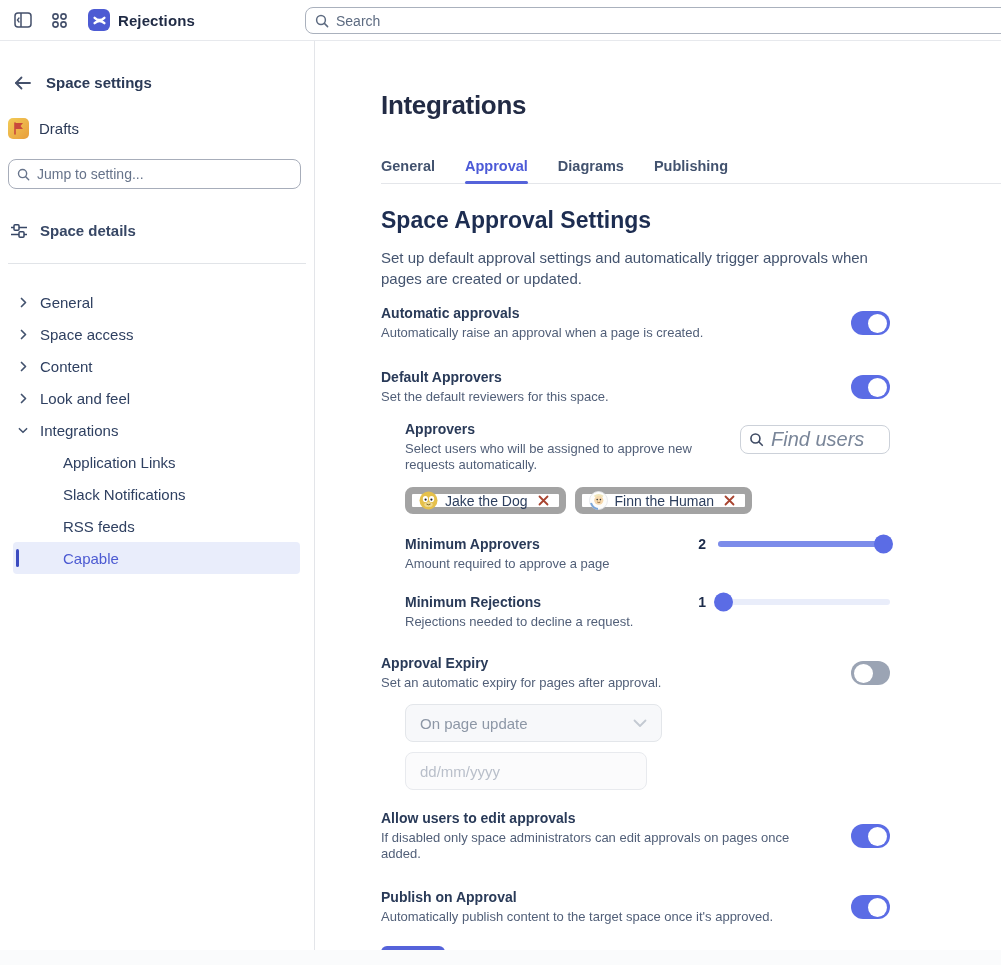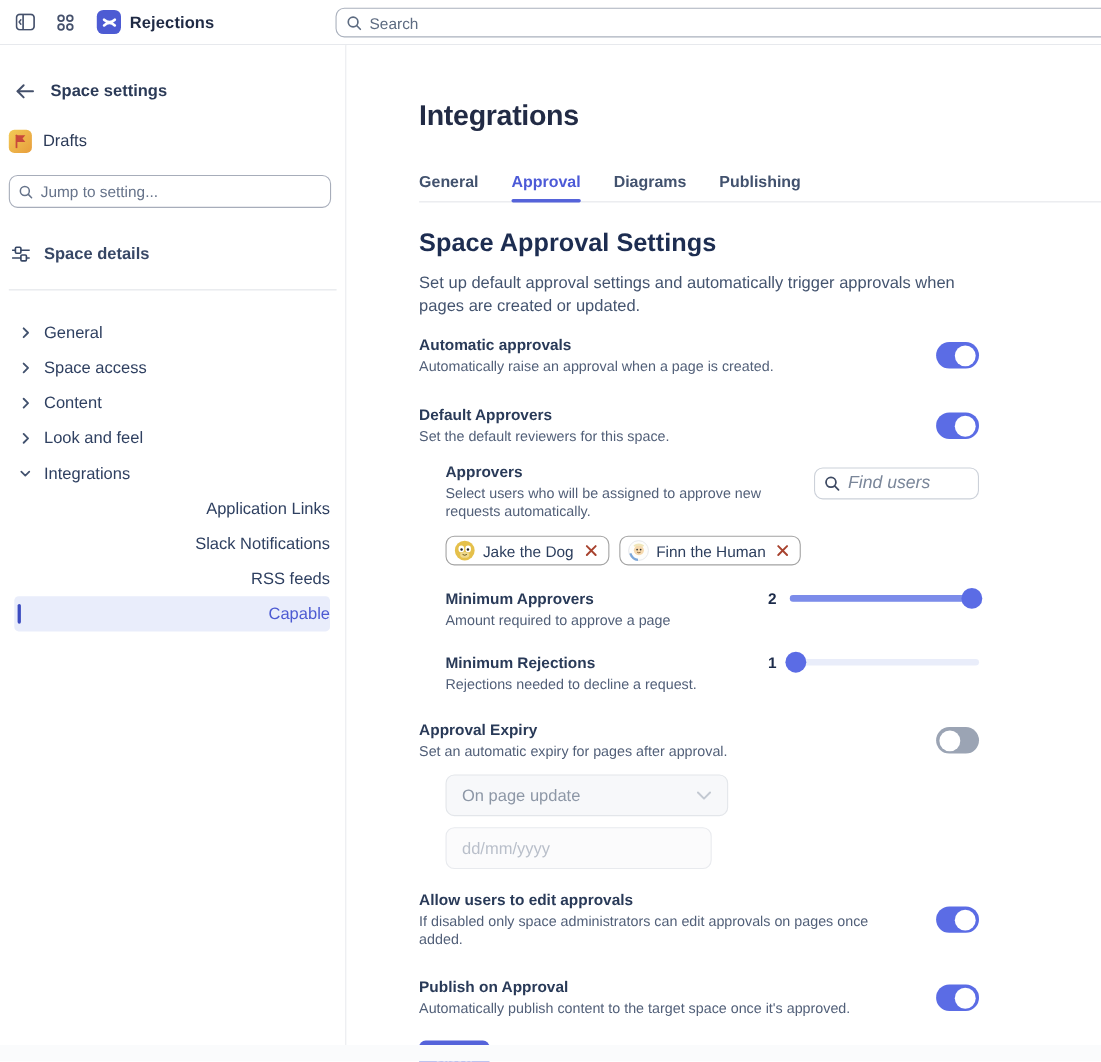--- a/index.html
+++ b/index.html
@@ -27,21 +27,21 @@
   .sb-space .lbl{font-size:15px;color:#2b3a57;margin-left:10px;font-weight:500;}
   .jump-box{margin:20px 0 0 8px;width:293px;height:30px;border:1px solid #a7adba;border-radius:8px;display:flex;align-items:center;padding:0 8px;}
   .jump-box .ph{color:#66738a;font-size:14px;margin-left:7px;}
   .sb-details{margin:33px 0 0 10px;cursor:pointer;}
   .sb-details .lbl{font-size:15px;font-weight:600;color:#374765;margin-left:12px;}
   .sb-divider{height:1px;background:#e1e4e8;margin:24px 8px 0 8px;}
   .sb-nav{margin-top:22px;}
   .nav-item{height:32px;display:flex;align-items:center;padding-left:18px;cursor:pointer;font-size:15px;font-weight:500;color:#2f4061;}
   .nav-item .chev{width:10px;display:flex;justify-content:center;}
   .nav-item .lbl{margin-left:12px;}
-  .sub-item{height:32px;display:flex;align-items:center;padding-left:50px;cursor:pointer;font-size:15px;font-weight:500;color:#2f4061;position:relative;margin:0 14px 0 13px;border-radius:4px;justify-content:flex-end;}
+  .sub-item{height:32px;display:flex;align-items:center;padding-left:50px;cursor:pointer;font-size:15px;font-weight:500;color:#2f4061;position:relative;margin:0 14px 0 13px;border-radius:4px;}
   .sub-item.selected{background:#e9edfb;color:#4c5ad2;}
   .sub-item.selected::before{content:"";position:absolute;left:3px;top:7px;width:3px;height:18px;border-radius:2px;background:#3c4cc0;}
   
   .main{position:absolute;left:315px;top:41px;width:686px;height:909px;background:#fff;padding:0 111px 0 66px;}
   .page-title{font-size:26px;font-weight:bold;color:#222b45;margin-top:49px;letter-spacing:-.3px;}
   .tabs{display:flex;gap:30px;margin-top:37px;border-bottom:1px solid #e4e6ea;margin-right:-111px;}
   .tab{font-size:14.5px;font-weight:600;color:#42526e;padding-bottom:9px;cursor:pointer;position:relative;}
   .tab.active{color:#4c5ad7;}
   .tab.active::after{content:"";position:absolute;left:0;right:0;bottom:-1px;height:3px;border-radius:2px;background:#5563da;}
   .h2{font-size:23px;font-weight:bold;color:#1d2d51;margin-top:23px;}
@@ -52,23 +52,23 @@
   .mt-auto1{margin-top:16px;}
   
   .toggle{width:39px;height:24px;border-radius:12px;background:#9ba4b4;position:relative;cursor:pointer;flex:none;}
   .toggle.on{background:#5b6ce5;}
   .toggle .knob{position:absolute;top:2.5px;left:3px;width:19px;height:19px;border-radius:50%;background:#fff;}
   .toggle.on .knob{left:auto;right:3px;}
   
   .sub-block{margin-left:24px;}
   .approvers-head{display:flex;justify-content:space-between;align-items:flex-start;margin-top:16px;}
   .find-input{width:150px;height:29px;border:1px solid #ccd1d9;border-radius:8px;display:flex;align-items:center;padding:0 8px;margin-top:4px;}
-  .find-input .ph{font-style:italic;color:#7a8699;font-size:16px;margin-left:7px;}
+  .find-input .ph{font-style:italic;color:#7a8699;font-size:20px;margin-left:7px;}
   .chips{display:flex;gap:9px;margin-top:14px;}
-  .chip{display:flex;align-items:center;border:1px solid #a3a3a3;border-radius:8px;height:27px;padding:0 10px 0 7px;cursor:default;background:#fff;}
+  .chip{display:flex;align-items:center;border:7px solid #a3a3a3;border-radius:8px;height:27px;padding:0 10px 0 7px;cursor:default;background:#fff;}
   .chip .name{font-size:14px;color:#2c3e5d;margin:0 10px 0 7px;}
   .chip .x{cursor:pointer;display:flex;}
   
   .slider-row{display:flex;align-items:flex-start;justify-content:space-between;margin-top:22px;}
   .slider-ctl{display:flex;align-items:center;}
   .slider-val{font-size:14px;font-weight:bold;color:#1c2b4a;margin-right:12px;}
   .slider{width:172px;height:6px;border-radius:3px;background:#e9edfa;position:relative;cursor:pointer;}
   .slider .fill{position:absolute;left:0;top:0;bottom:0;border-radius:3px;background:#7c8cea;}
   .slider .thumb{position:absolute;top:50%;transform:translateY(-50%);width:19px;height:19px;border-radius:50%;background:#5b6ce5;}
   .slider.full .fill{width:100%;}

